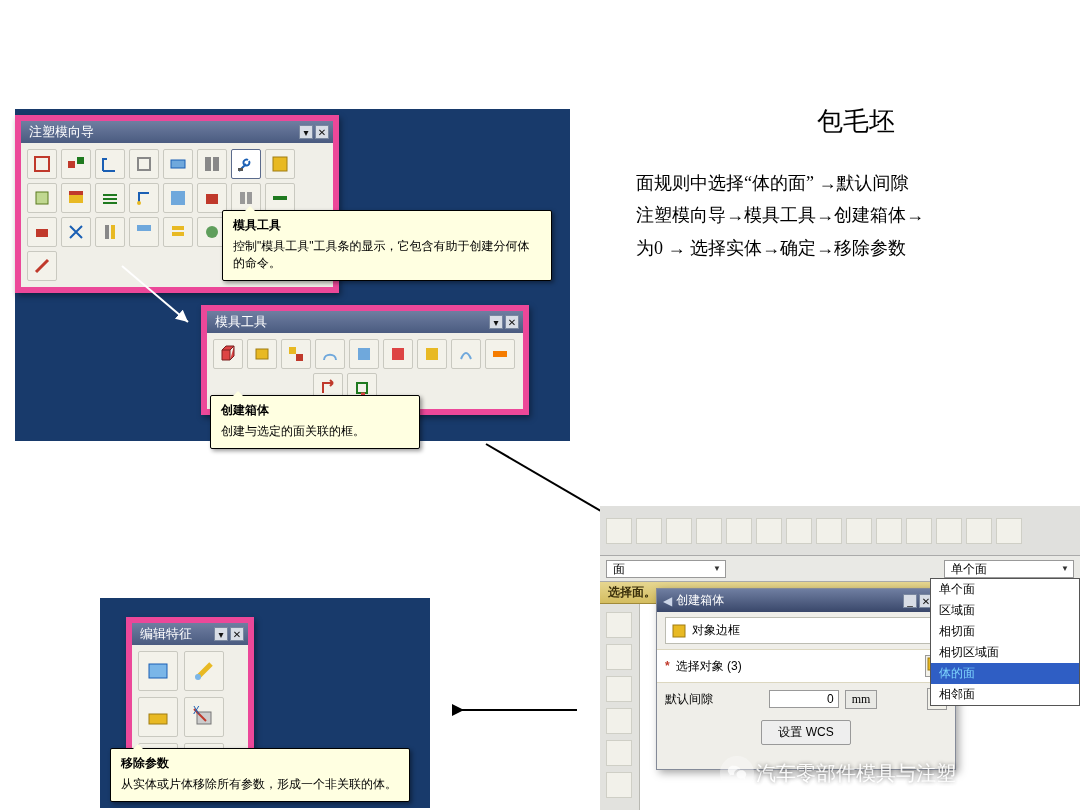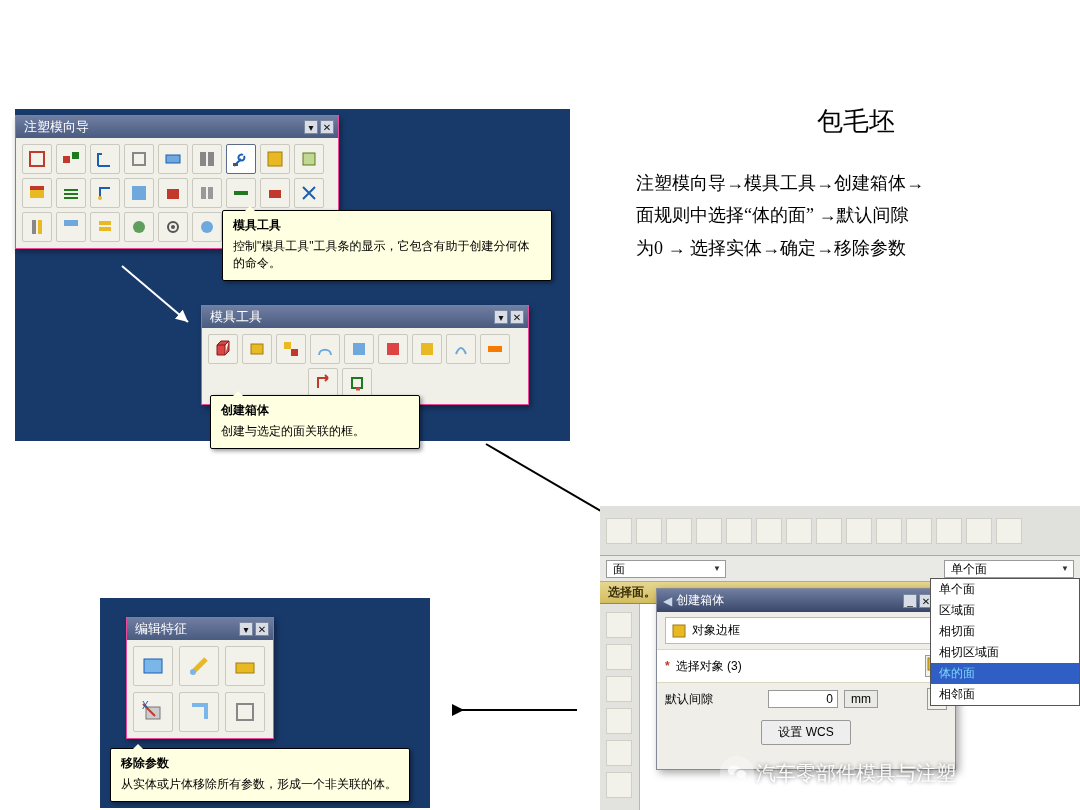--- a/index.html
+++ b/index.html
@@ -8,21 +8,21 @@
     height: 810px;
     background: #ffffff;
     font-family: "Microsoft YaHei", "SimSun", sans-serif;
     position: relative;
     overflow: hidden;
   }
   
   .panel {
     position: absolute;
     background: #e8e8e4;
-    border: 1px solid #ec4899;
+    border: 6px solid #ec4899;
     box-shadow: 2px 3px 6px rgba(0,0,0,.4);
   }
   .panel-title {
     display: flex;
     align-items: center;
     justify-content: space-between;
     background: linear-gradient(#6f7ea1, #4a5b80);
     color: #fff;
     font-size: 13px;
     padding: 2px 4px 2px 8px;
@@ -138,36 +138,36 @@
   .dialog .dtitle .dctrls { display:flex; gap:2px; }
   .dialog .sectionhead {
     background:linear-gradient(#4e5f84,#354668);
     color:#fff; font-size:12px; padding:3px 8px; display:flex; justify-content:space-between;
   }
   .dialog .sectionhead .arr { font-size:10px; }
   .dialog .row { padding:5px 8px; font-size:12px; display:flex; align-items:center; gap:6px; }
   .dialog .inset { background:#fff; border:1px solid #bcbcb2; padding:4px 6px; display:flex; align-items:center; gap:6px; }
   .dialog .redstar { color:#c0392b; font-weight:700; }
   .dialog .numbox { width:70px; text-align:right; border:1px solid #999; background:#fff; padding:1px 4px; font-size:12px; }
-  .dialog .unitbox { border:1px solid #999; background:#e9e9e5; padding:1px 6px; font-size:12px; }
+  .dialog .unitbox { border:1px solid #999; background:#e9e9e5; padding:1px 6px; font-size:12px;font-family:Liberation Serif, serif; }
   .dialog .icobtn { width:22px; height:22px; border:1px solid #999; background:#f2f1ea; margin-left:auto; }
   .dialog .wcsbtn {
     display:block; margin:0 auto; padding:3px 16px; font-size:12px;
     border:1px solid #999; background:#eee; border-radius:2px;
   }
 
   
   .poplist {
     position:absolute; right:0; top:72px; width:150px;
     background:#fff; border:1px solid #555; font-size:12px; z-index:20;
   }
   .poplist .item { padding:2px 8px; }
   .poplist .item.sel { background:#2f5ec4; color:#7dd3fc; }
 
-  .edit-panel { left:126px; top:617px; width:148px; }
+  .edit-panel { left:126px; top:617px; width:128px; }
 </style>
 </head>
 <body>
 
 <div class="bluearea" style="left:15px; top:109px; width:555px; height:332px;"></div>
 
 <div class="panel" style="left:15px; top:115px; width:324px;">
   <div class="panel-title">
     <span>注塑模向导</span>
     <span class="ctrls">
@@ -401,22 +401,22 @@
           <path d="M0 0 L6 3 L0 6 Z" fill="#fff"></path>
         </marker>
       </defs>
   <line x1="4" y1="4" x2="70" y2="60" stroke="#fff" stroke-width="2" marker-end="url(#ah1)"></line>
     </svg>
 </div>
 
 <div class="rightcol" style="left:636px; top:104px; width:440px;">
   <div class="heading">包毛坯</div>
   <div class="flow">
+    <div>面规则中选择“体的面” →默认间隙</div>
     <div>注塑模向导→模具工具→创建箱体→</div>
-    <div>面规则中选择“体的面” →默认间隙</div>
     <div>为0 → 选择实体→确定→移除参数</div>
   </div>
 </div>
 
 <div class="bluearea" style="left:100px; top:598px; width:330px; height:210px;"></div>
 
 <div class="panel edit-panel">
   <div class="panel-title">
     <span>编辑特征</span>
     <span class="ctrls">

